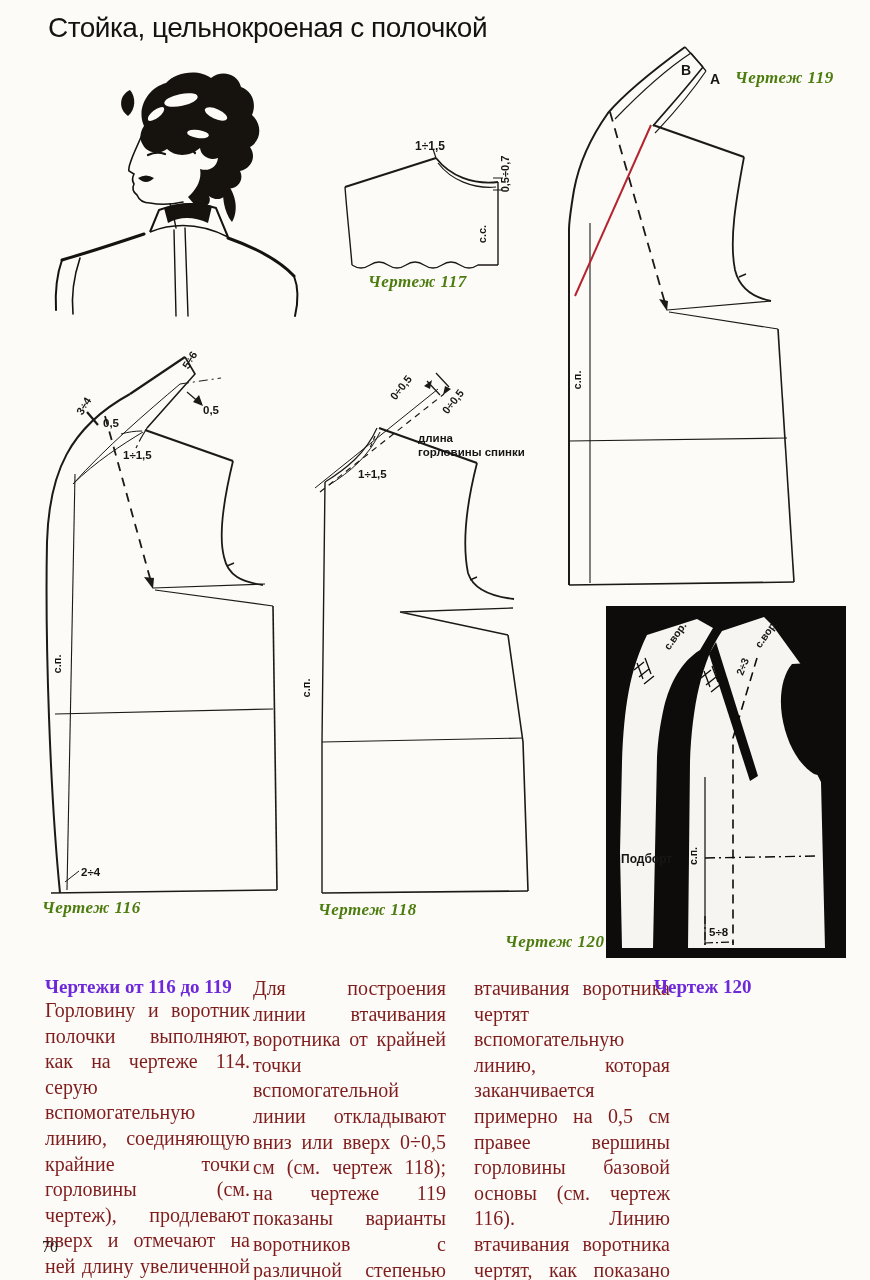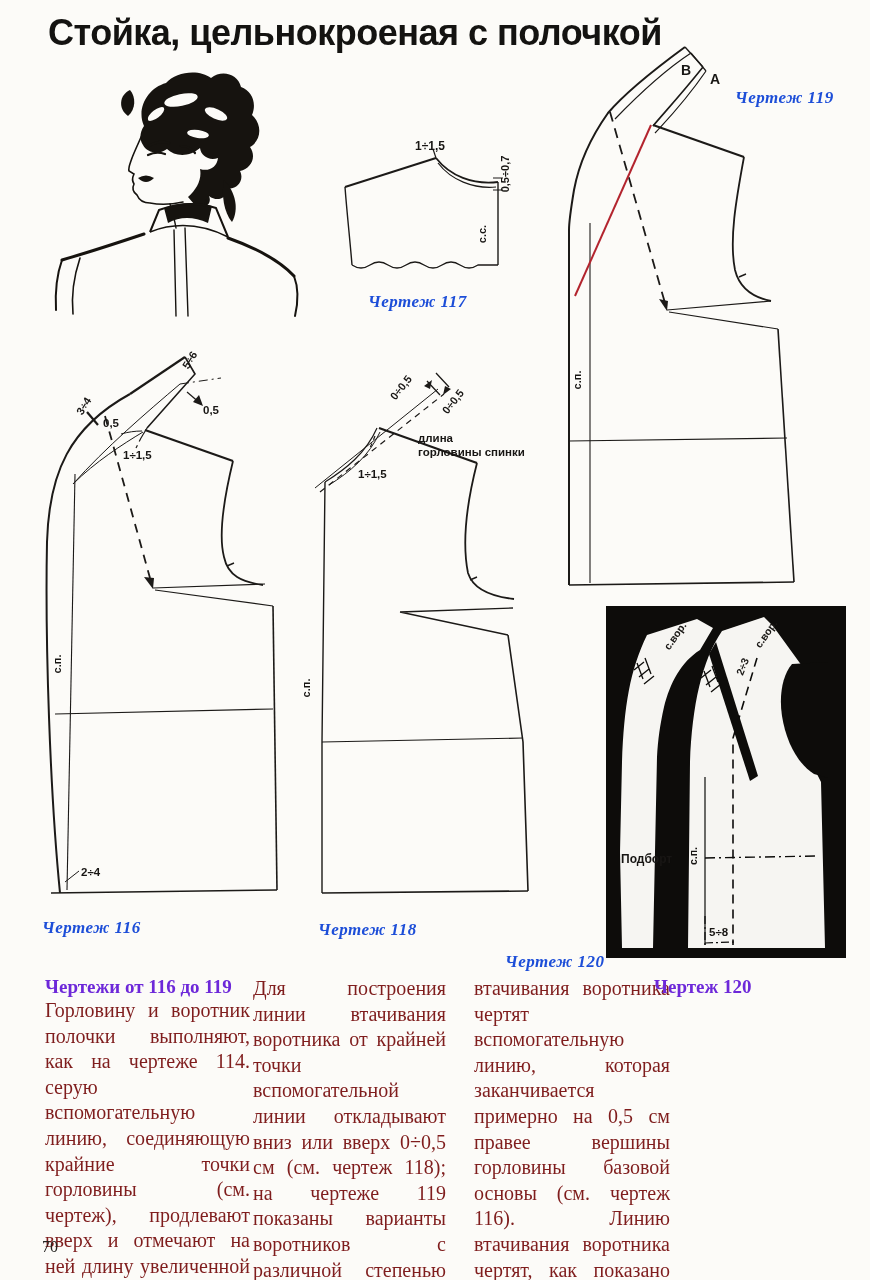--- a/index.html
+++ b/index.html
@@ -5,25 +5,25 @@
   html,body{margin:0;padding:0;}
   body{background:#888;}
   .page{
     position:relative; width:870px; height:1280px;
     background:#fcfbf8; overflow:hidden;
     font-family:"Liberation Serif", serif; color:#1e1c1a;
   }
   .title{
     position:absolute; left:48px; top:12px;
     font-family:"Liberation Sans", sans-serif;
-    font-weight:bold; font-size:36px; letter-spacing:-0.5px; color:#141311;
+    font-weight:normal; font-size:28px; letter-spacing:-0.5px; color:#141311;
   }
   .caption{
     position:absolute; font-style:italic; font-weight:bold;
-    font-size:17px; color:#1d4ed8; letter-spacing:0.5px;margin-top:20px;
+    font-size:17px; color:#4d7c0f; letter-spacing:0.5px;
   }
   .abs{position:absolute;}
   svg text{font-family:"Liberation Sans", sans-serif; font-weight:bold; fill:#181614;}
   .cols .body{
     font-size:20px; line-height:1.28; text-align:justify; color:#7f1d1d;
   }
   .cols .heading{
     font-weight:bold; font-size:19px; color:#6d28d9; 
   }
   .col{position:absolute; top:976px;}

